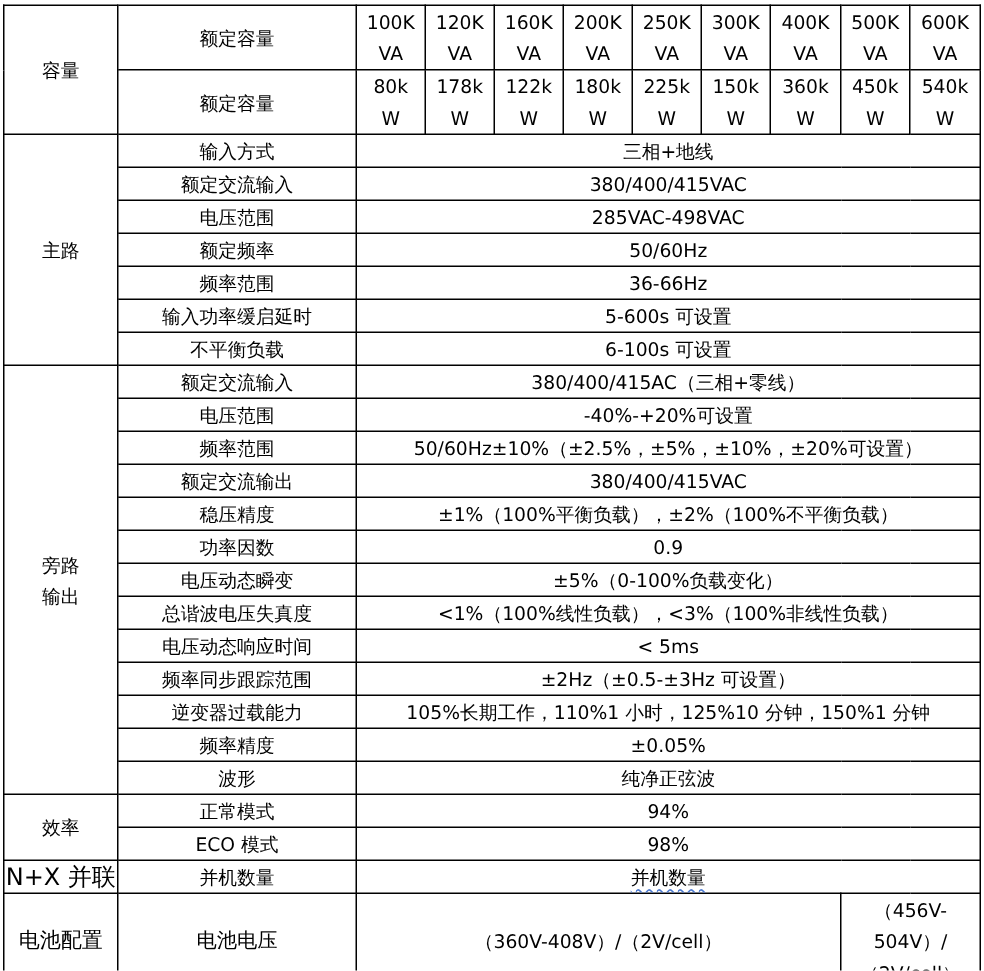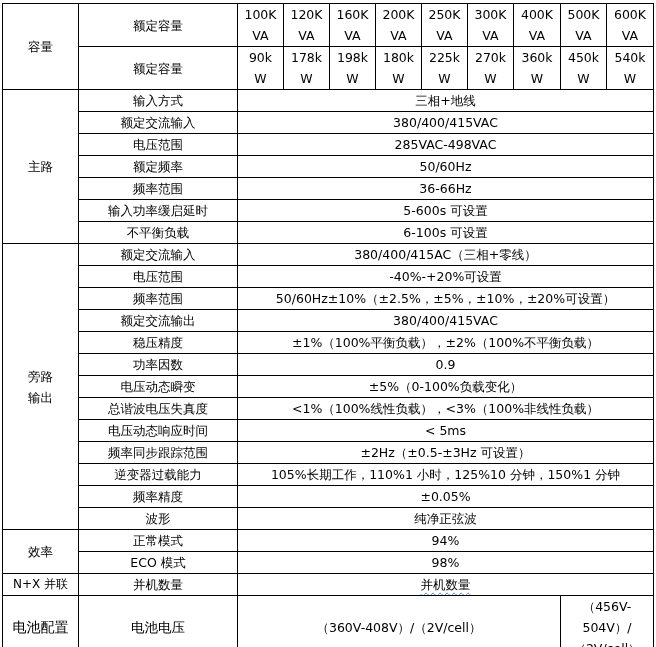--- a/index.html
+++ b/index.html
@@ -44,26 +44,26 @@
     <td class="cap"><span>160K</span><br><span>VA</span></td>
     <td class="cap"><span>200K</span><br><span>VA</span></td>
     <td class="cap"><span>250K</span><br><span>VA</span></td>
     <td class="cap"><span>300K</span><br><span>VA</span></td>
     <td class="cap"><span>400K</span><br><span>VA</span></td>
     <td class="cap"><span>500K</span><br><span>VA</span></td>
     <td class="cap"><span>600K</span><br><span>VA</span></td>
   </tr>
   <tr class="rcap">
     <td>额定容量</td>
-    <td class="cap"><span>90k</span><br><span>W</span></td>
+    <td class="cap"><span>80k</span><br><span>W</span></td>
     <td class="cap"><span>178k</span><br><span>W</span></td>
-    <td class="cap"><span>198k</span><br><span>W</span></td>
+    <td class="cap"><span>122k</span><br><span>W</span></td>
     <td class="cap"><span>180k</span><br><span>W</span></td>
     <td class="cap"><span>225k</span><br><span>W</span></td>
-    <td class="cap"><span>270k</span><br><span>W</span></td>
+    <td class="cap"><span>150k</span><br><span>W</span></td>
     <td class="cap"><span>360k</span><br><span>W</span></td>
     <td class="cap"><span>450k</span><br><span>W</span></td>
     <td class="cap"><span>540k</span><br><span>W</span></td>
   </tr>
 
   <tr class="r2">
     <td rowspan="7" class="cat">主路</td>
     <td>输入方式</td>
     <td colspan="9">三相+地线</td>
   </tr>
@@ -150,21 +150,21 @@
     <td rowspan="2" class="cat">效率</td>
     <td>正常模式</td>
     <td colspan="9">94%</td>
   </tr>
   <tr class="r2">
     <td>ECO 模式</td>
     <td colspan="9">98%</td>
   </tr>
 
   <tr class="r2">
-    <td class="cat" style="font-size:12px">N+X 并联</td>
+    <td class="cat" style="font-size:16px">N+X 并联</td>
     <td>并机数量</td>
     <td colspan="9"><span class="squiggle">并机数量</span></td>
   </tr>
 
   <tr class="rbat">
     <td class="cat" style="font-size:14px">电池配置</td>
     <td style="font-size:13.5px">电池电压</td>
     <td colspan="7">（360V-408V）/（2V/cell）</td>
     <td colspan="2" class="batt2"><span>（456V-</span><br><span>504V）/</span><br><span>（2V/cell）</span></td>
   </tr>

